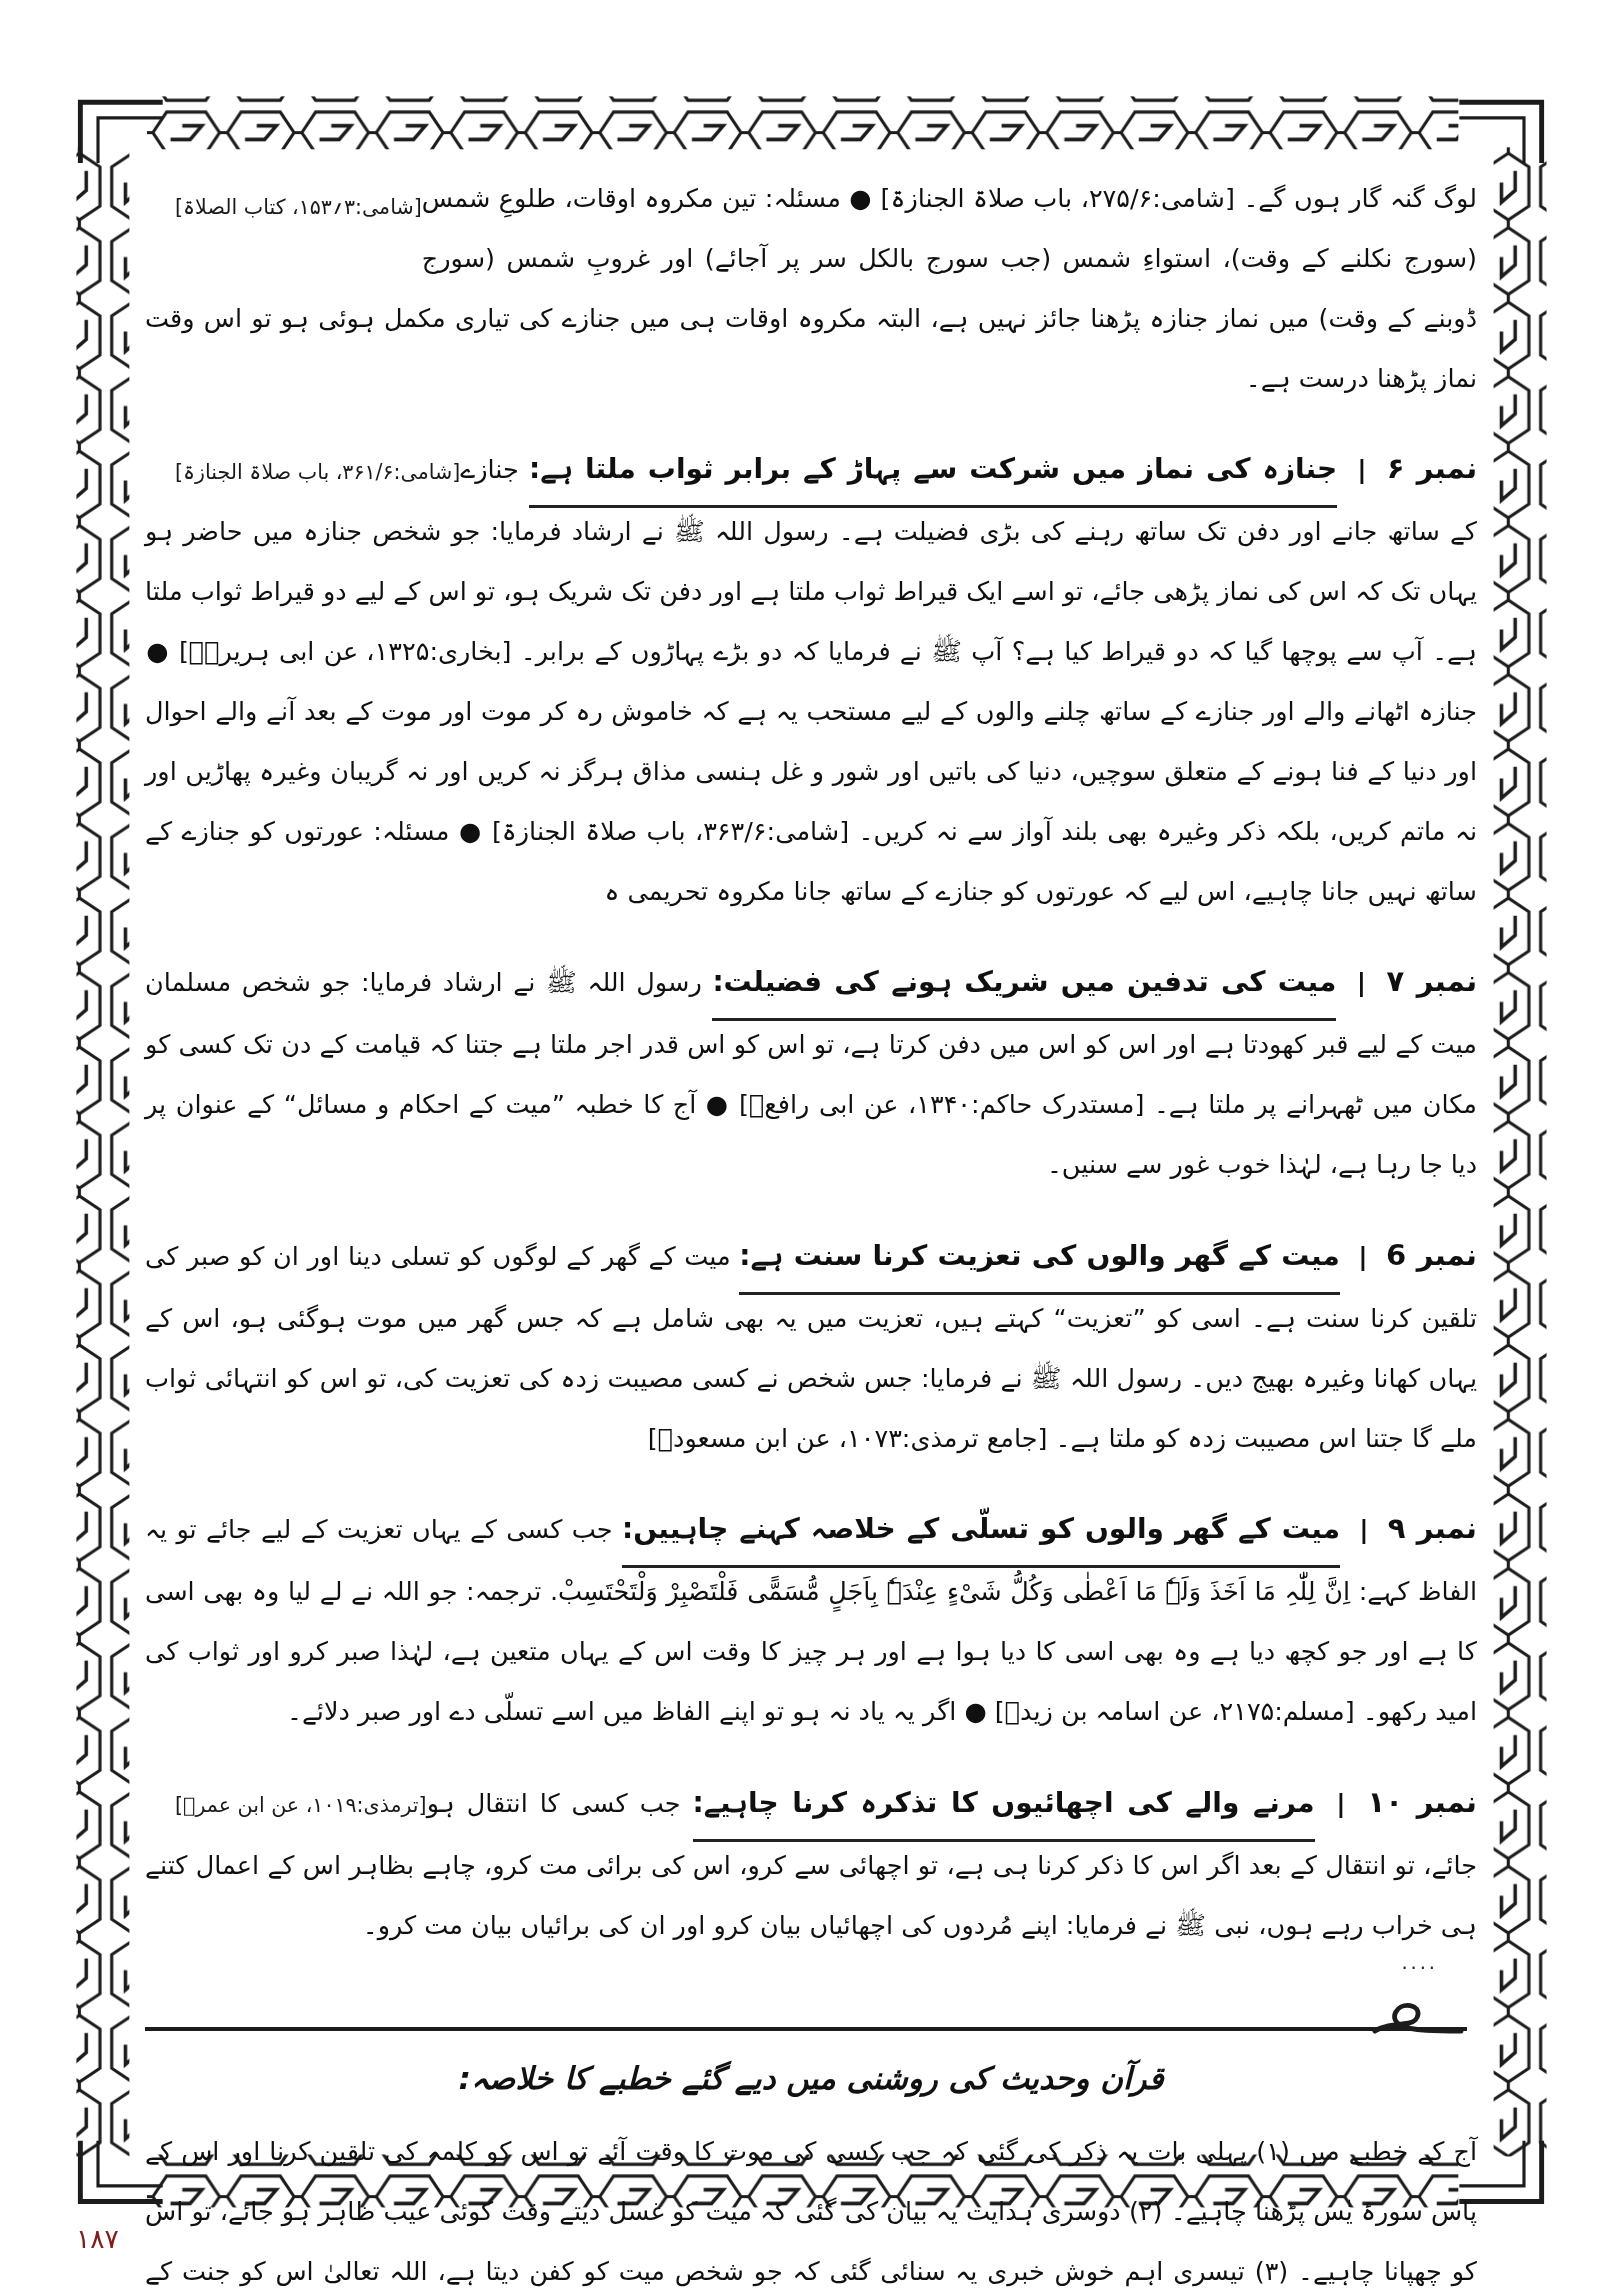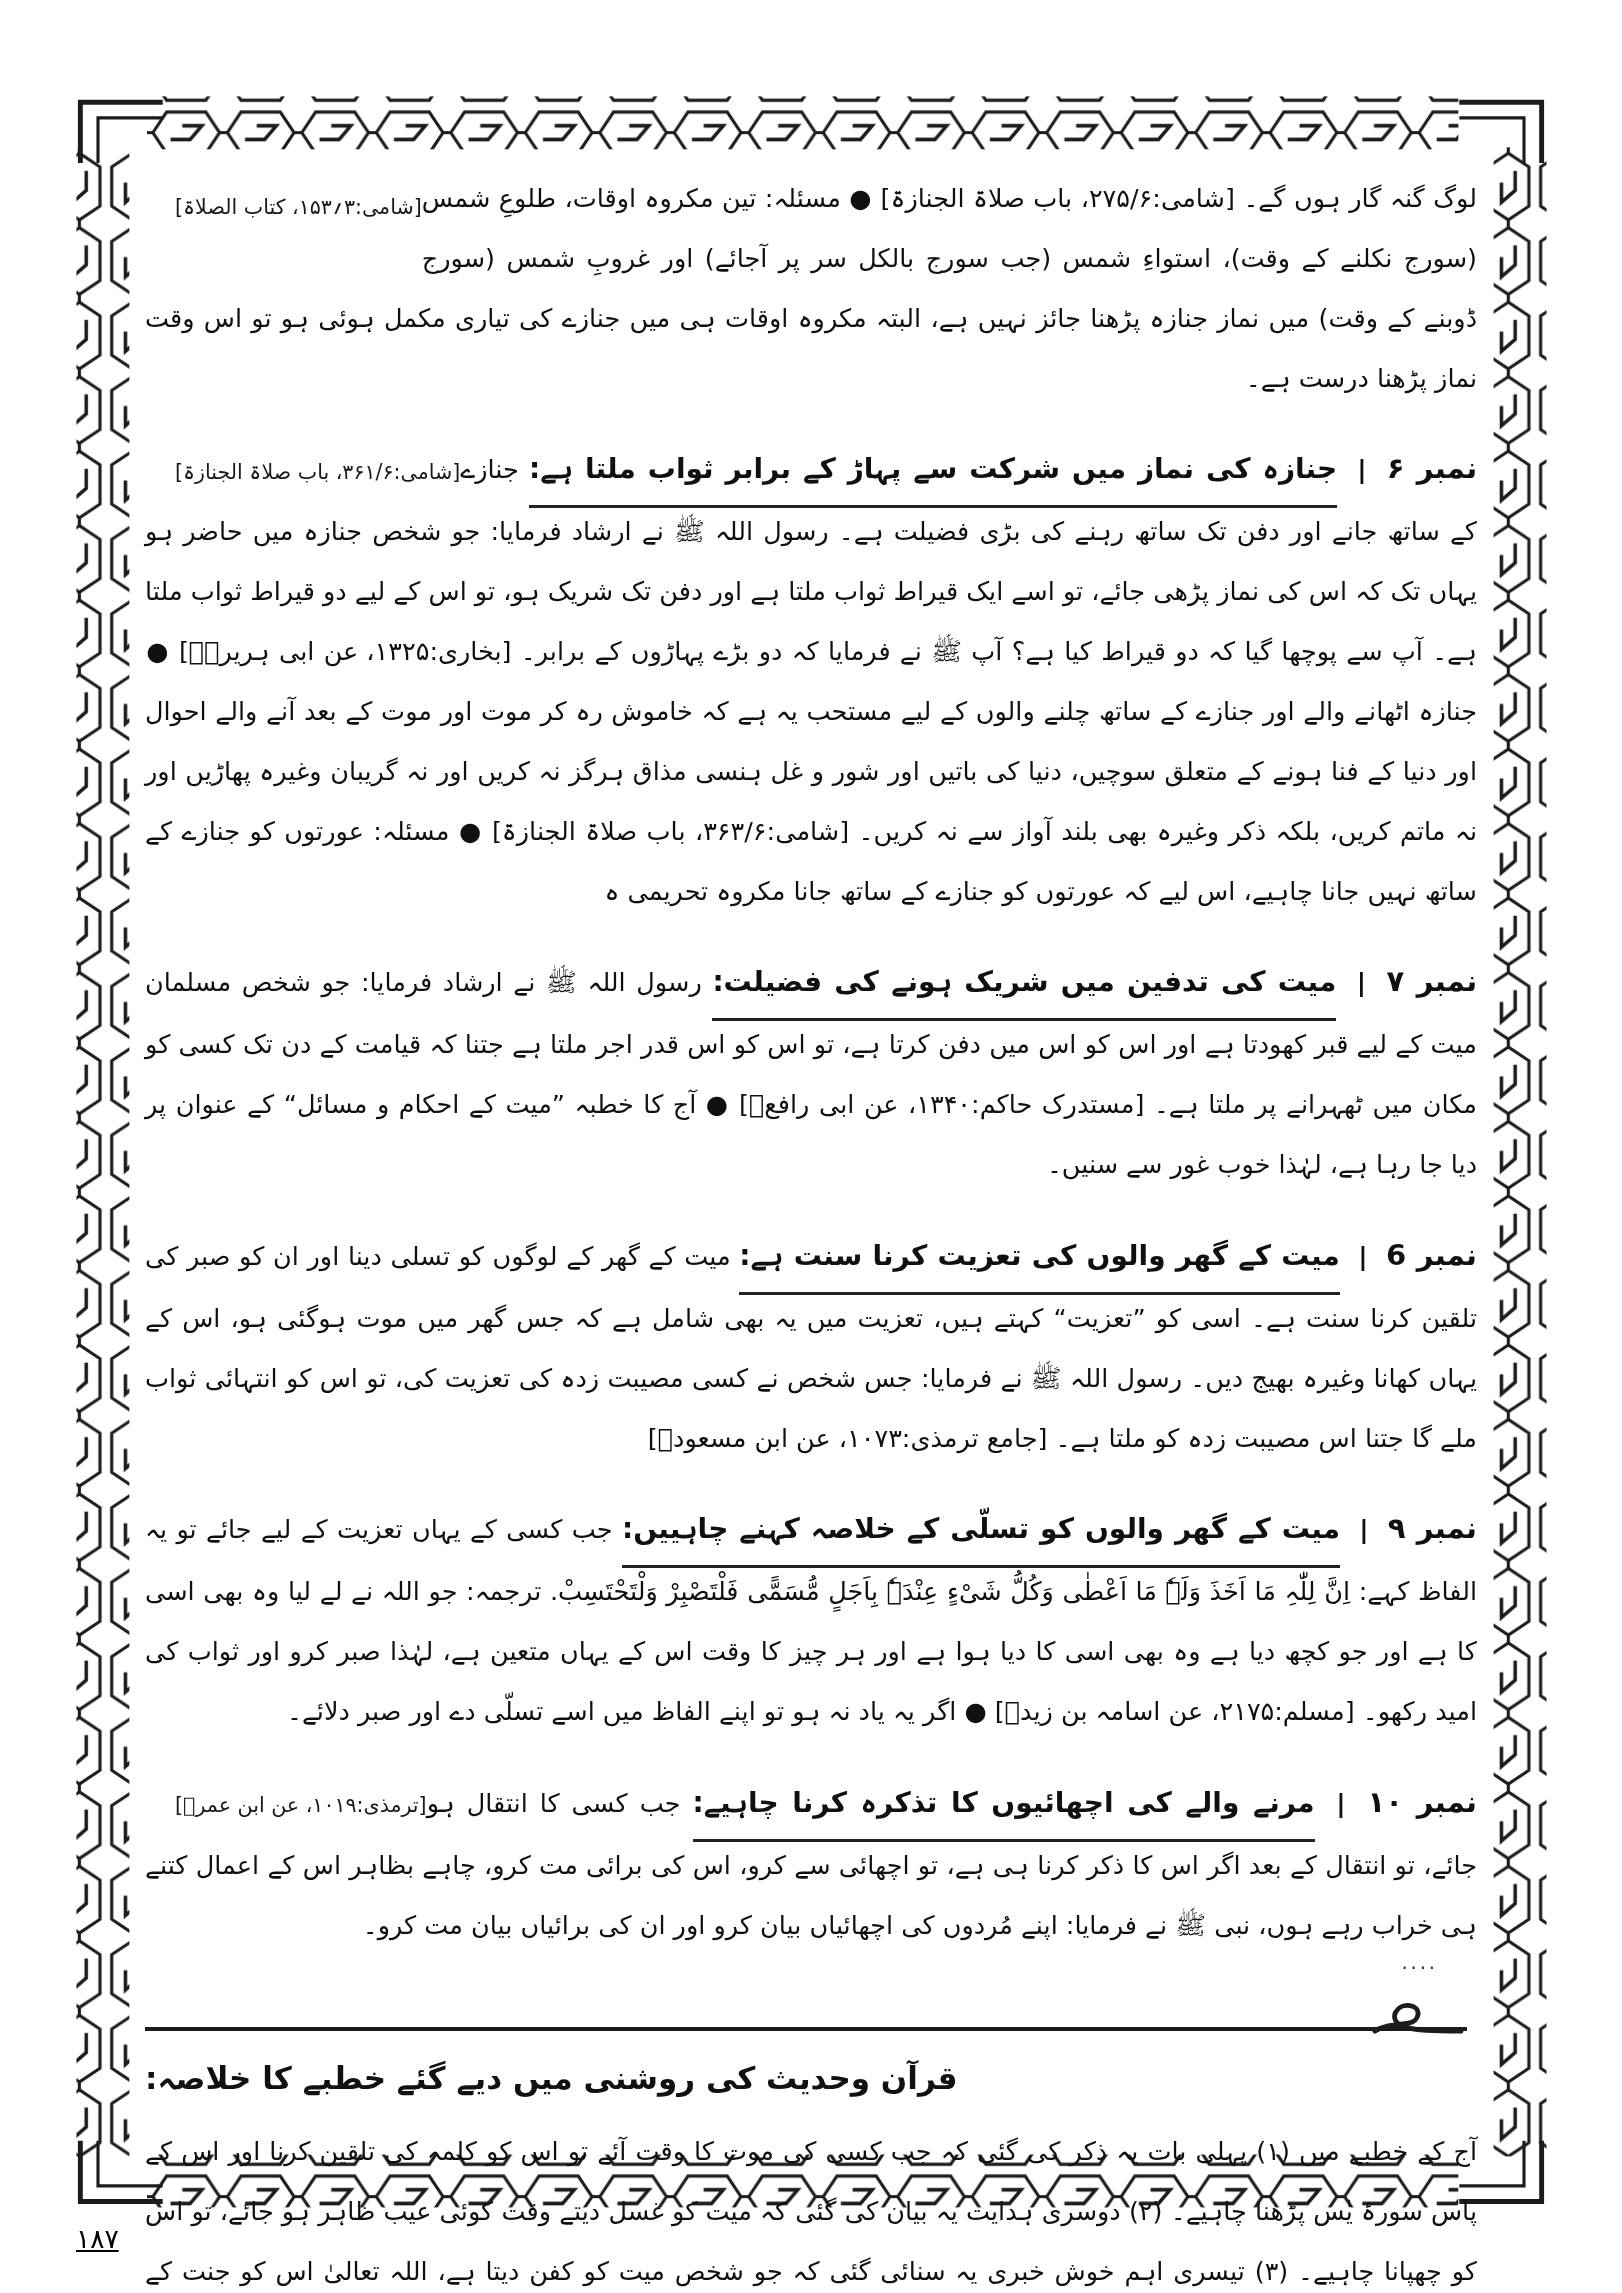--- a/index.html
+++ b/index.html
@@ -30,26 +30,25 @@
   .cite-left{float:left;margin-top:13.7px;margin-left:30px;}
   .divider-wrap{position:relative;margin:43px 0 29px 0;height:33px;}
   .divider-line{
     position:absolute;left:0;right:9.8px;bottom:0;border-top:4.9px solid #1c1c1c;
   }
   .divider-orn{position:absolute;left:auto;right:11.8px;bottom:-5.9px;}
   .divider-dots{
     position:absolute;right:39px;bottom:51px;font-size:19.6px;letter-spacing:2.9px;color:#222;
   }
   .summary-heading{
-    font-weight:bold;font-size:31px;text-align:left;margin:9.8px 0 25.5px 0;
+    font-weight:bold;font-size:31px;text-align:center;margin:9.8px 0 25.5px 0;font-style:italic;
   }
   .page-number{
-    position:absolute;left:76px;top:2223px;font-size:26.5px;color:#000000;
+    position:absolute;left:76px;top:2223px;font-size:26.5px;color:#7f1d1d;
     direction:rtl;
-    text-decoration:underline;
   }
 </style>
 </head>
 <body>
 
 <svg class="frame-svg" width="1622" height="2294" viewBox="0 0 1655 2340" xmlns="http://www.w3.org/2000/svg">
   <defs>
     <pattern id="chainH" width="76" height="54" patternUnits="userSpaceOnUse">
       <path d="M4,27 L18,6 H58 L72,27 L58,48 H18 Z" fill="none" stroke="#1c1c1c" stroke-width="3.2"></path>
       <path d="M-4,27 L4,27 M72,27 L80,27" stroke="#1c1c1c" stroke-width="3.2"></path>

